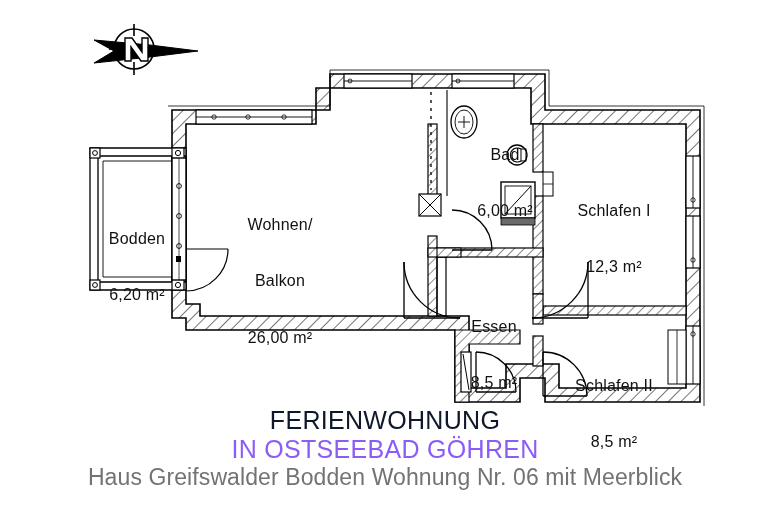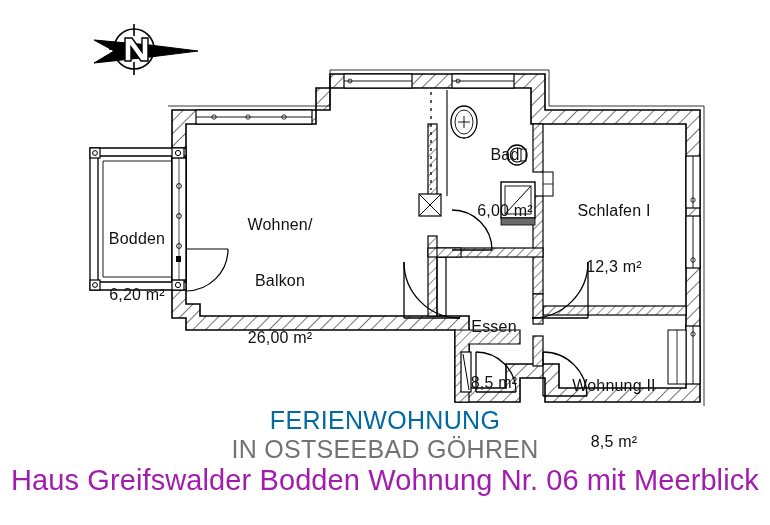--- a/index.html
+++ b/index.html
@@ -55,32 +55,32 @@
   }
   .caption-block {
     position: absolute;
     left: 0;
     width: 770px;
     text-align: center;
   }
   .cap-line1 {
     font-size: 25px;
     letter-spacing: 0.3px;
-    color: #0369a1;
+    color: #0f172a;
   }
   .cap-line2 {
     font-size: 25px;
     letter-spacing: 0.3px;
+    color: #8b5cf6;
+    text-align: center;
+  }
+  .cap-line3 {
+    font-size: 23px;
+    letter-spacing: 0.1px;
     color: #737373;
-    text-align: center;
-  }
-  .cap-line3 {
-    font-size: 29px;
-    letter-spacing: 0.1px;
-    color: #a21caf;
   }
   .cap-row { display: block; }
   #north-arrow {
     position: absolute;
     left: 92px;
     top: 18px;
     width: 110px;
     height: 66px;
   }
 </style>
@@ -327,21 +327,21 @@
     <span class="room-name">Schlafen I</span>
     <span class="room-area">12,3 m²</span>
   </div>
 
   <div class="room-label" style="left:452px; top:280px; width:84px;">
     <span class="room-name">Essen</span>
     <span class="room-area">8,5 m²</span>
   </div>
 
   <div class="room-label" style="left:562px; top:339px; width:104px;">
-    <span class="room-name">Wohnung II</span>
+    <span class="room-name">Schlafen II</span>
     <span class="room-area">8,5 m²</span>
   </div>
 
   <div class="caption-block" style="top:406px;">
     <span class="cap-row cap-line1">FERIENWOHNUNG</span>
     <span class="cap-row cap-line2">IN OSTSEEBAD GÖHREN</span>
     <span class="cap-row cap-line3">Haus Greifswalder Bodden Wohnung Nr. 06 mit Meerblick</span>
   </div>
 
 </div>

